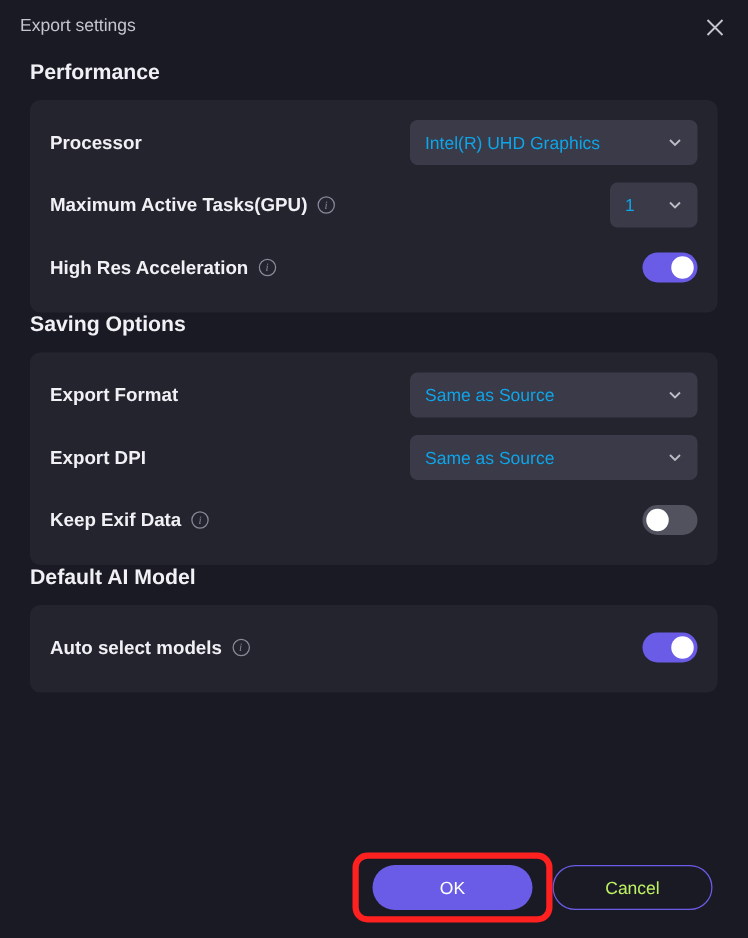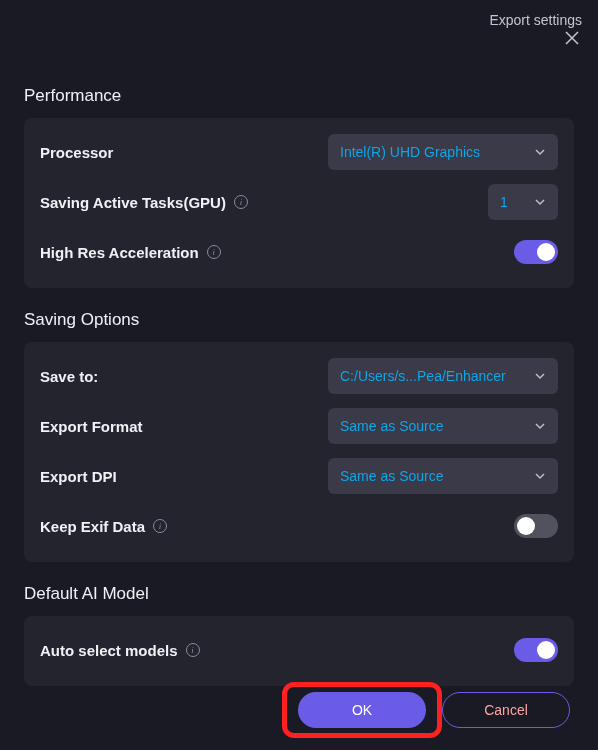--- a/index.html
+++ b/index.html
@@ -8,46 +8,44 @@
       height: 750px;
       background: #1a1a24;
       font-family: -apple-system, BlinkMacSystemFont, "Segoe UI", Arial, sans-serif;
       color: #e0e0e8;
       overflow: hidden;
       position: relative;
     }
     .titlebar {
       display: flex;
       justify-content: space-between;
-      align-items: flex-end;
+      align-items: flex-start;
       padding: 12px 16px 6px 16px;
-      flex-direction: column;
     }
     .titlebar-text {
       font-size: 14px;
       color: #c5c5d0;
     }
     .close-btn {
       width: 20px;
       height: 20px;
       display: flex;
       align-items: center;
       justify-content: center;
       cursor: pointer;
       color: #c5c5d0;
     }
     .close-btn svg { width: 14px; height: 14px; }
     .content {
       padding: 10px 24px 0 24px;
     }
     .section-title {
       font-size: 17px;
-      font-weight: 400;
+      font-weight: 700;
       color: #f0f0f5;
-      margin-top: 22px;
       margin-bottom: 12px;
     }
     .section-box {
       background: #24242f;
       border-radius: 8px;
       padding: 14px 16px 16px 16px;
     }
     .row {
       display: flex;
       align-items: center;
@@ -137,21 +135,21 @@
       font-size: 14px;
       cursor: pointer;
     }
     .btn-primary {
       background: #6b5ce7;
       color: #fff;
     }
     .btn-secondary {
       background: transparent;
       border: 1.5px solid #6b5ce7;
-      color: #fca5a5;
+      color: #bef264;
     }
     .highlight-ring {
       position: absolute;
       border: 5px solid #ff2020;
       border-radius: 12px;
       width: 160px;
       height: 56px;
       pointer-events: none;
     }
   </style>
@@ -177,21 +175,21 @@
         <span>Intel(R) UHD Graphics</span>
         <span class="chevron">
             <svg viewBox="0 0 12 12">
               <path d="M2 4 L6 8 L10 4" stroke="#bdbdc8" stroke-width="1.5" fill="none"></path>
             </svg>
           </span>
       </div>
     </div>
     <div class="row">
       <div class="row-label">
-        <span>Saving Active Tasks(GPU)</span>
+        <span>Maximum Active Tasks(GPU)</span>
         <span class="info-icon">i</span>
       </div>
       <div class="dropdown dropdown-narrow">
         <span>1</span>
         <span class="chevron">
             <svg viewBox="0 0 12 12">
               <path d="M2 4 L6 8 L10 4" stroke="#bdbdc8" stroke-width="1.5" fill="none"></path>
             </svg>
           </span>
       </div>
@@ -202,31 +200,20 @@
         <span class="info-icon">i</span>
       </div>
       <div class="toggle toggle-on">
         <div class="toggle-knob"></div>
       </div>
     </div>
   </div>
 
   <div class="section-title">Saving Options</div>
   <div class="section-box">
-    <div class="row">
-      <div class="row-label">Save to:</div>
-      <div class="dropdown dropdown-wide">
-        <span>C:/Users/s...Pea/Enhancer</span>
-        <span class="chevron">
-            <svg viewBox="0 0 12 12">
-              <path d="M2 4 L6 8 L10 4" stroke="#bdbdc8" stroke-width="1.5" fill="none"></path>
-            </svg>
-          </span>
-      </div>
-    </div>
     <div class="row">
       <div class="row-label">Export Format</div>
       <div class="dropdown dropdown-wide">
         <span>Same as Source</span>
         <span class="chevron">
             <svg viewBox="0 0 12 12">
               <path d="M2 4 L6 8 L10 4" stroke="#bdbdc8" stroke-width="1.5" fill="none"></path>
             </svg>
           </span>
       </div>

